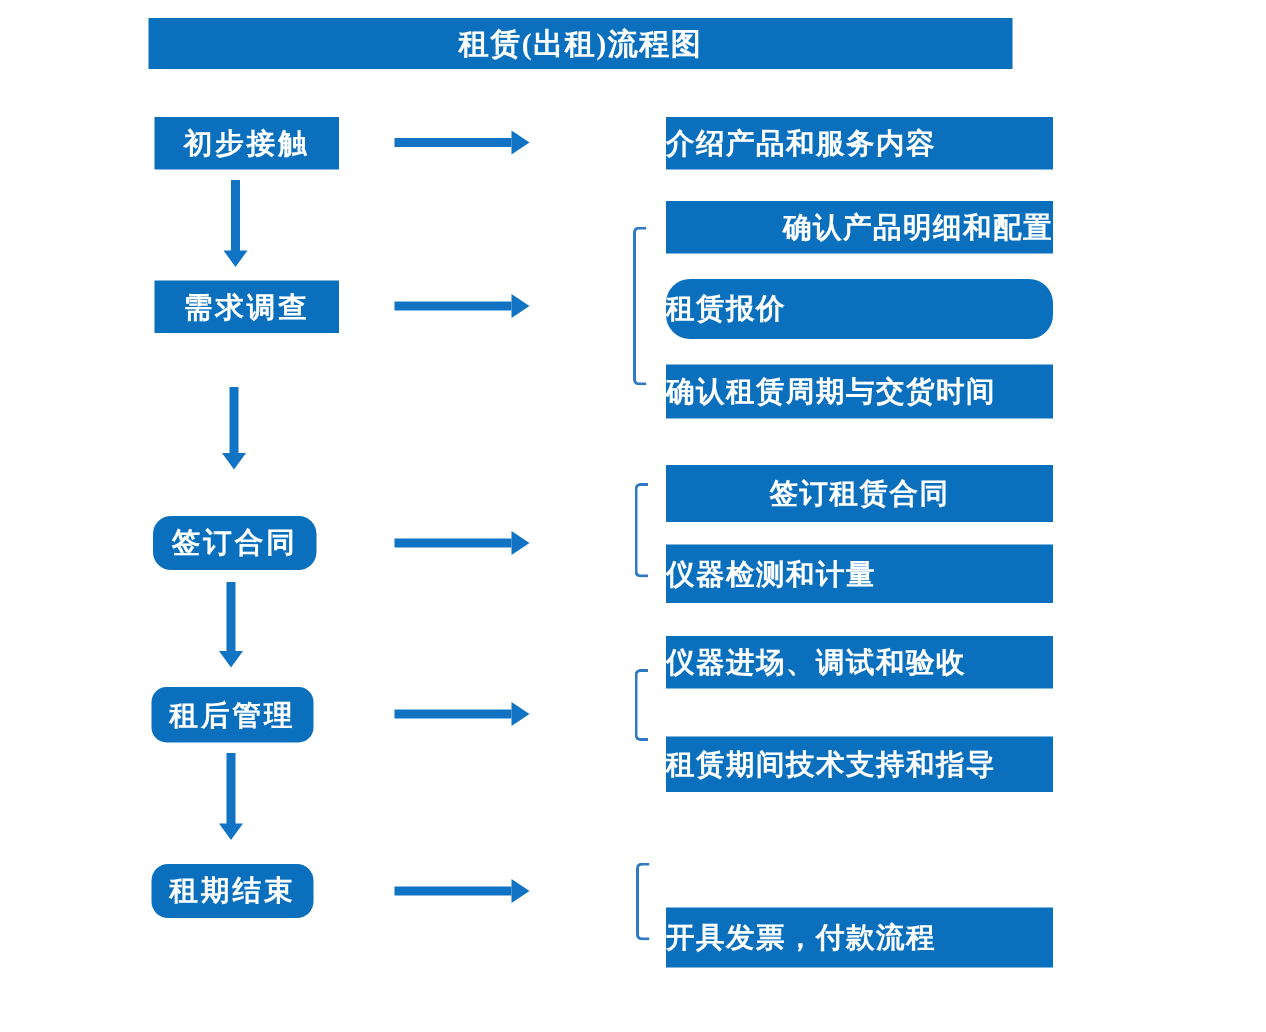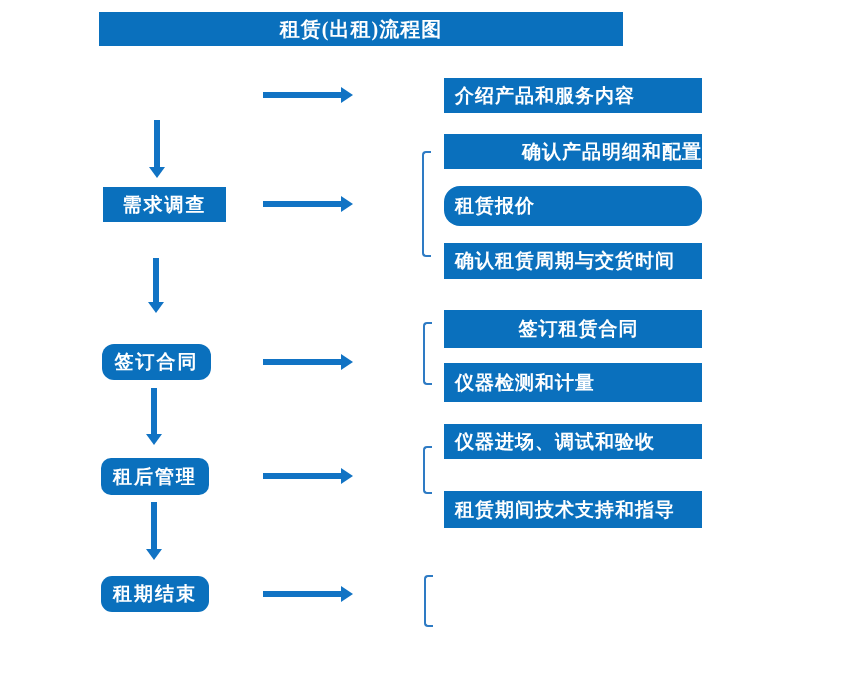--- a/index.html
+++ b/index.html
@@ -19,21 +19,21 @@
     height: 688px;
     background: #ffffff;
     overflow: hidden;
     font-family: "Liberation Serif", "DejaVu Serif", serif;
     font-weight: bold;
   }
   .title-bar {
     position: absolute;
     left: 99px;
     top: 12px;
-    width: 524px;
+    width: 576px;
     height: 34px;
     background: var(--box-blue);
     color: var(--text-white);
     font-size: 20px;
     display: flex;
     align-items: center;
     justify-content: center;
     letter-spacing: 1px;
   }
   .box {
@@ -45,21 +45,20 @@
     display: flex;
     align-items: center;
     white-space: nowrap;
   }
   .step-box {
     justify-content: center;
     letter-spacing: 2px;
   }
   .detail-box {
     justify-content: flex-start;
-    padding-left: 11px;
     letter-spacing: 1px;
   }
   .h-arrow {
     position: absolute;
     width: 90px;
     height: 16px;
   }
   .h-arrow .shaft {
     position: absolute;
     left: 0;
@@ -111,20 +110,23 @@
 </style>
 </head>
 <body>
 
 <div class="canvas">
 
   <div class="title-bar">
     <span>租赁(出租)流程图</span>
   </div>
 
+  <div class="box step-box" style="left:103px; top:78px; width:123px; height:35px;">
+    <span>初步接触</span>
+  </div>
   <div class="box step-box" style="left:103px; top:187px; width:123px; height:35px;">
     <span>需求调查</span>
   </div>
   <div class="box step-box" style="left:102px; top:344px; width:109px; height:36px;border-radius:12px;">
     <span>签订合同</span>
   </div>
   <div class="box step-box" style="left:101px; top:458px; width:108px; height:37px;border-radius:10px;">
     <span>租后管理</span>
   </div>
   <div class="box step-box" style="left:101px; top:576px; width:108px; height:36px;border-radius:11px;">
@@ -195,14 +197,17 @@
     <span>仪器检测和计量</span>
   </div>
 
   <div class="box detail-box" style="left:444px; top:424px; width:258px; height:35px;">
     <span>仪器进场、调试和验收</span>
   </div>
   <div class="box detail-box" style="left:444px; top:491px; width:258px; height:37px;">
     <span>租赁期间技术支持和指导</span>
   </div>
 
+  <div class="box detail-box" style="left:444px; top:605px; width:258px; height:40px;">
+    <span>开具发票，付款流程</span>
+  </div>
 
 </div>
 
 </body></html>

